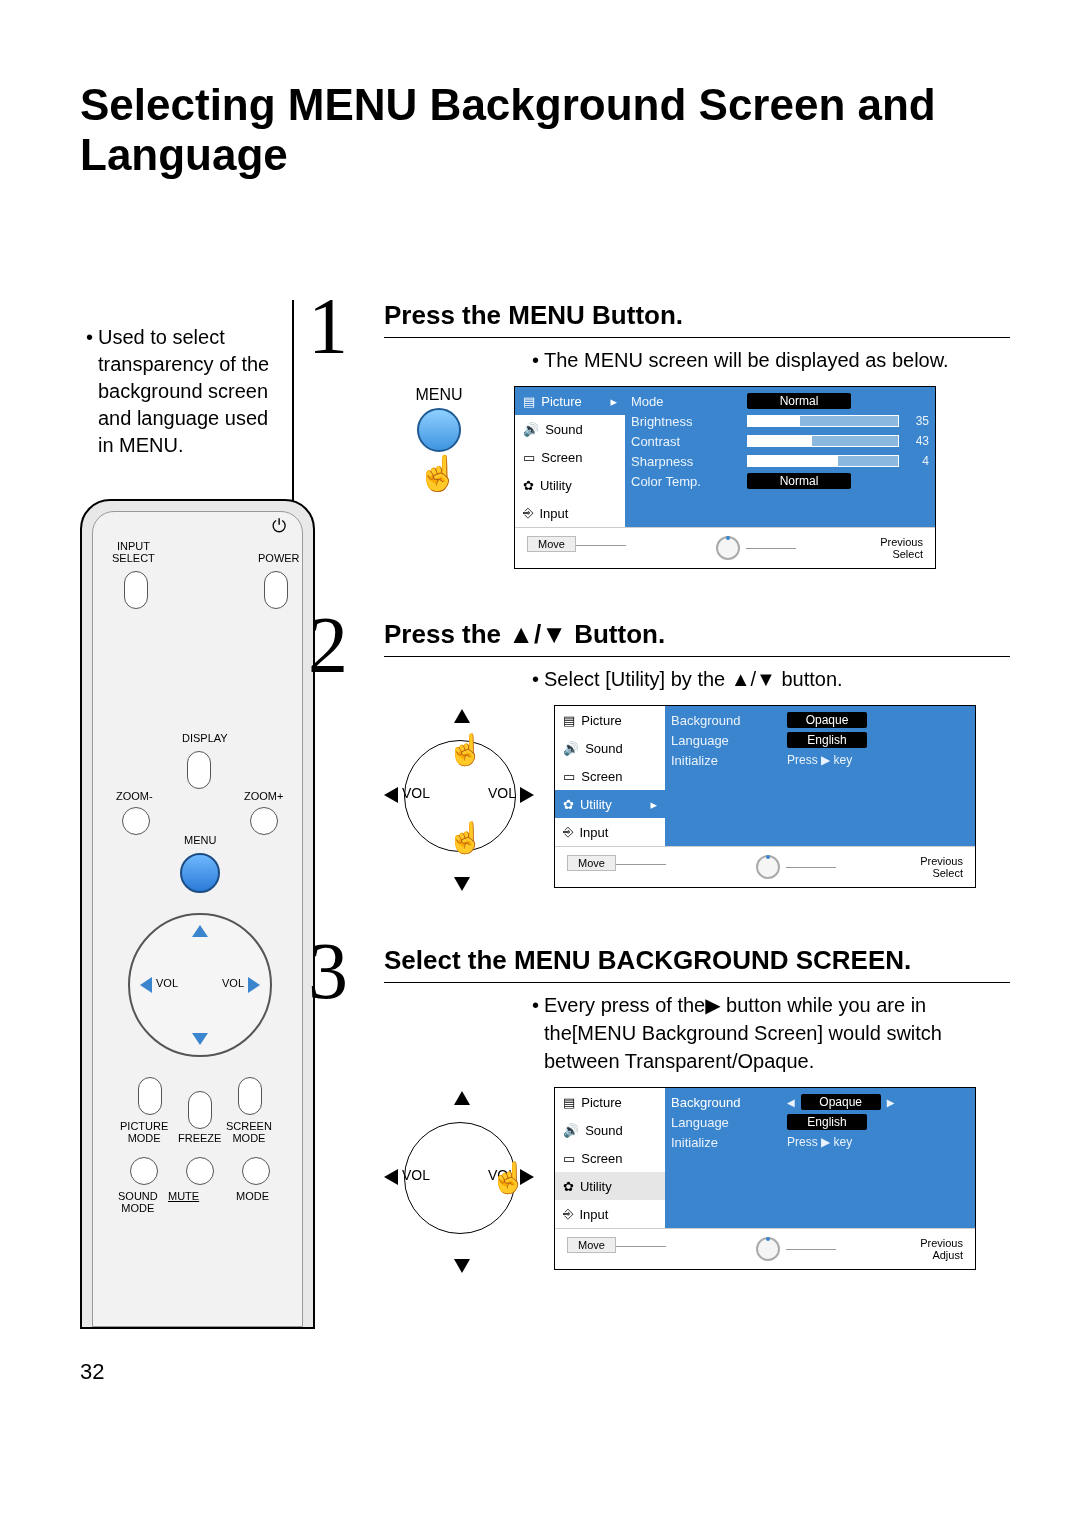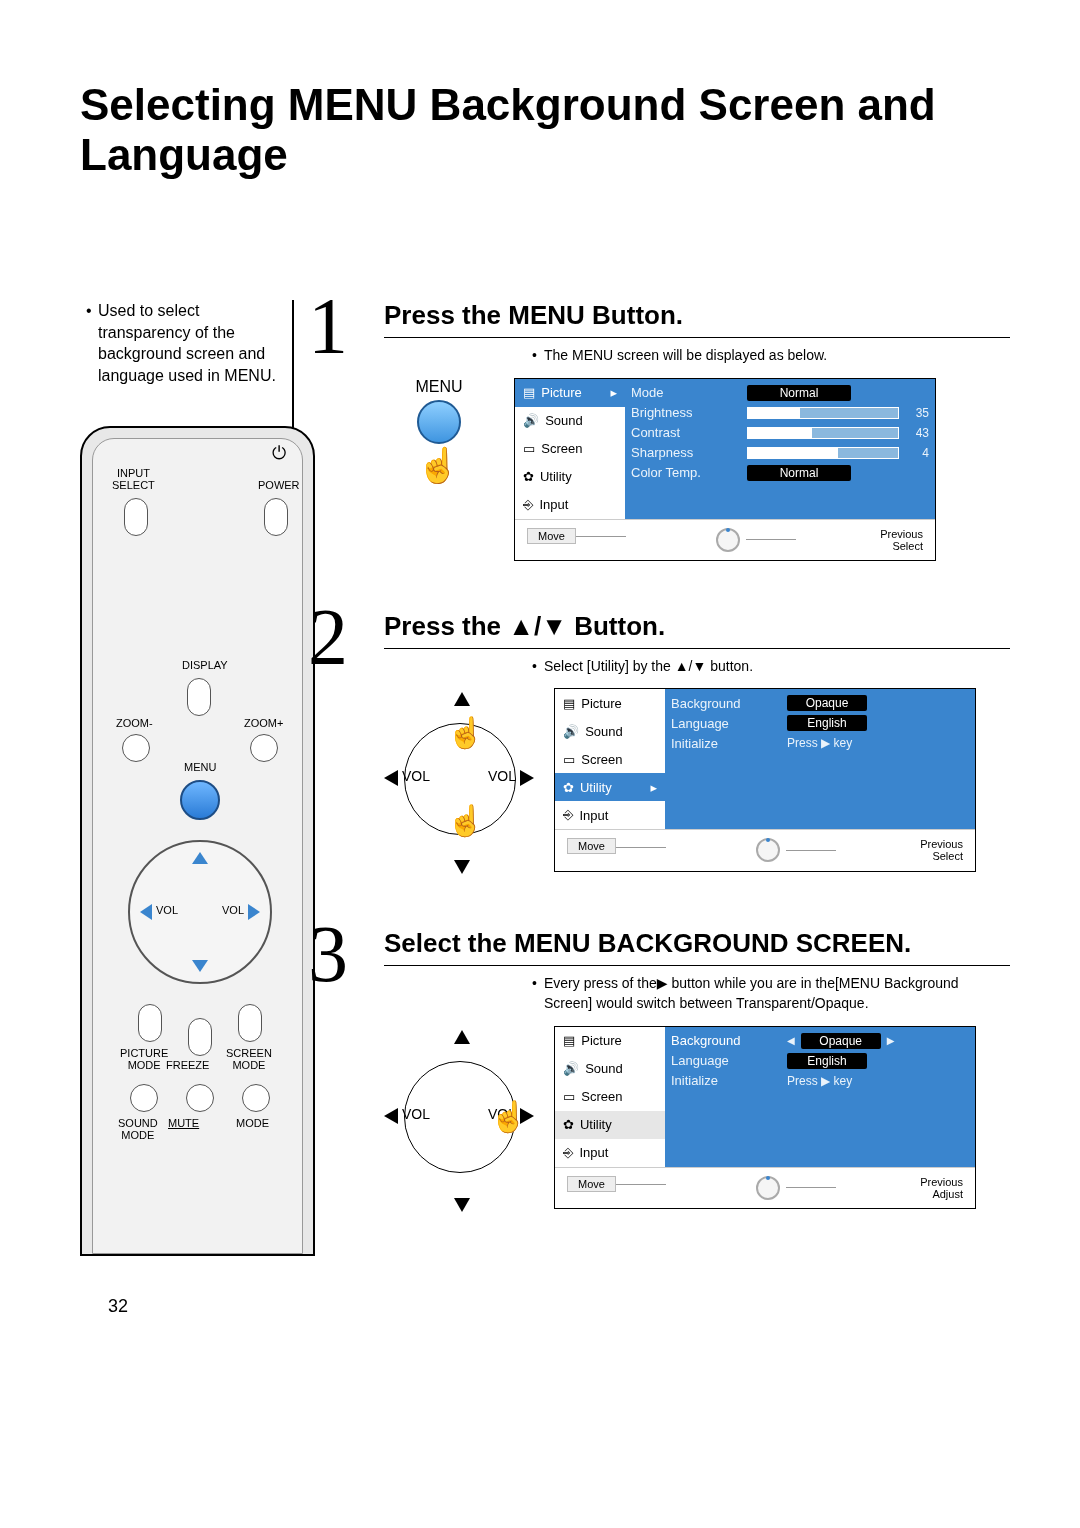--- a/index.html
+++ b/index.html
@@ -30,24 +30,25 @@
     position: relative;
   }
   .leftcol .subtitle {
     text-align: right;
     font-size: 24px;
     font-weight: bold;
     line-height: 1.25;
     margin-bottom: 12px;
   }
   .leftcol .desc {
-    font-size: 16px;
+    font-size: 20px;
     line-height: 1.35;
     padding-left: 18px;
     position: relative;
+    margin-top: 24px;
   }
   .leftcol .desc:before {
     content: "•";
     position: absolute;
     left: 6px;
     top: 0;
   }
   .vdivider {
     position: absolute;
     top: 0;
@@ -148,21 +149,21 @@
     flex: 1;
   }
   .steptitle {
     font-size: 26px;
     font-weight: bold;
     border-bottom: 1px solid #000;
     padding-bottom: 6px;
     margin-bottom: 8px;
   }
   .stepbullets {
-    font-size: 14px;
+    font-size: 20px;
     line-height: 1.4;
     padding-left: 148px;
   }
   .stepbullets .b {
     position: relative;
     padding-left: 12px;
     margin-bottom: 4px;
   }
   .stepbullets .b:before {
     content: "•";
@@ -320,23 +321,22 @@
   .mini-dpad .t.rt { top:82px; right:0; border-top:8px solid transparent; border-bottom:8px solid transparent; border-left:14px solid #000; }
   .mini-dpad .vl { position:absolute; font-size:14px; }
   .mini-dpad .vl.l { top:80px; left:18px; }
   .mini-dpad .vl.r { top:80px; right:18px; }
   .mini-dpad .hand { position:absolute; font-size:30px; }
   .mini-dpad .hand.top { top:30px; left:63px; }
   .mini-dpad .hand.bottom { top:118px; left:63px; }
   .mini-dpad .hand.right { top:76px; left:106px; }
 
   .pagenum {
-    font-size: 18px;
+    font-size: 22px;
     margin-top: 30px;
-    margin-left: 28px;
   }
 </style>
 </head>
 <body>
 
 <div class="page">
   <h1 class="title">Selecting MENU Background Screen and Language</h1>
 
   <div class="columns">
 
@@ -373,21 +373,21 @@
           <div class="tri rt"></div>
           <span class="vol l">VOL</span>
           <span class="vol r">VOL</span>
         </div>
 
         <div class="rbtn med" style="top:576px; left:56px;"></div>
         <div class="rbtn med" style="top:590px; left:106px;"></div>
         <div class="rbtn med" style="top:576px; left:156px;"></div>
         <div class="rlabel" style="top:620px; left:38px; white-space:pre;">PICTURE
 MODE</div>
-        <div class="rlabel" style="top:632px; left:84px;">FREEZE</div>
+        <div class="rlabel" style="top:632px; left:96px;">FREEZE</div>
         <div class="rlabel" style="top:620px; left:144px; white-space:pre;">SCREEN
 MODE</div>
 
         <div class="rbtn small" style="top:656px; left:48px;"></div>
         <div class="rbtn small" style="top:656px; left:104px;"></div>
         <div class="rbtn small" style="top:656px; left:160px;"></div>
         <div class="rlabel" style="top:690px; left:36px; white-space:pre;">SOUND
 MODE</div>
         <div class="rlabel" style="top:690px; left:86px;text-decoration:underline;">MUTE</div>
         <div class="rlabel" style="top:690px; left:154px;">MODE</div>

